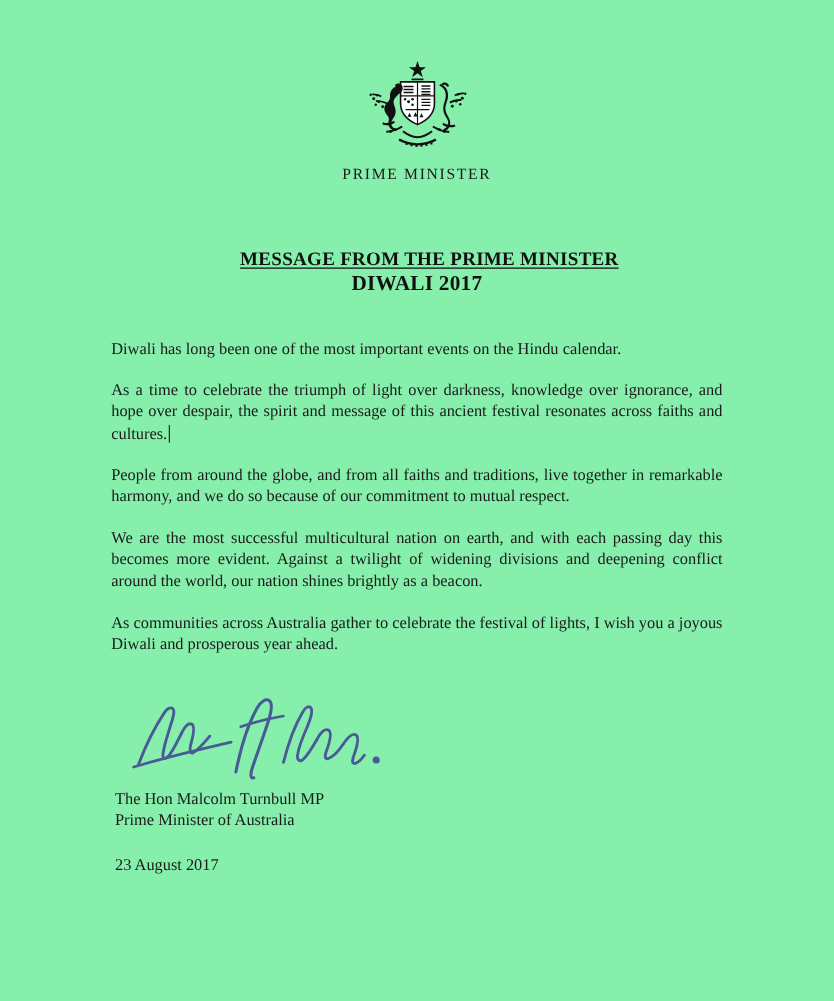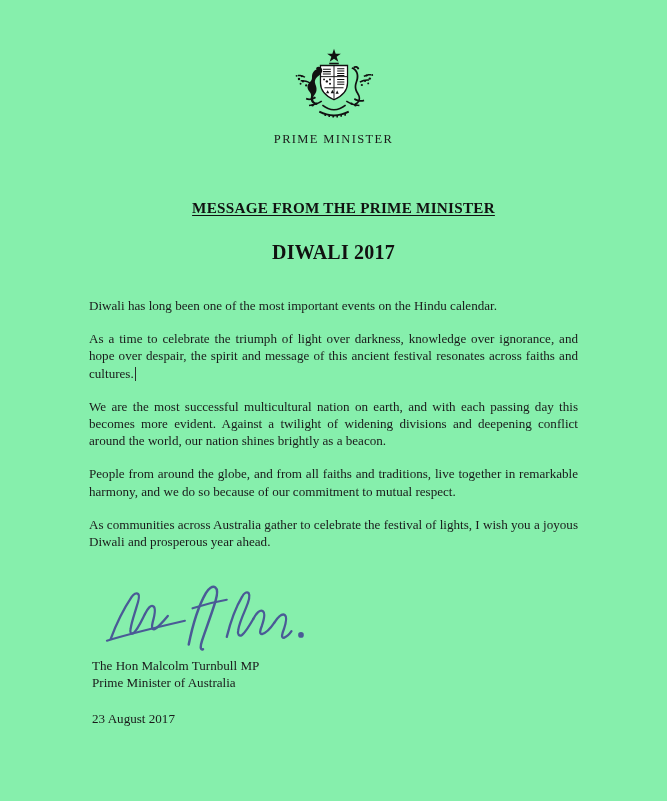--- a/index.html
+++ b/index.html
@@ -55,22 +55,21 @@
     font-size: 15.2px;
     font-weight: bold;
     letter-spacing: 0.25px;
     text-decoration: underline;
     text-underline-offset: 2px;
     color: #111111;
     display: inline-block;
     margin-left: 20px;
   }
   .sub-heading {
-    margin-top: 24px;
-    font-size: 20px;
+    font-size: 17px;
     font-weight: bold;
     letter-spacing: 0.2px;
     color: #111111;
   }
 
   
   .body-copy {
     margin: 33px auto 0 auto;
     width: 489px;
     text-align: justify;
@@ -201,22 +200,22 @@
   <div class="headings">
     <div>
       <span class="main-heading">MESSAGE FROM THE PRIME MINISTER</span>
     </div>
     <div class="sub-heading">DIWALI 2017</div>
   </div>
 
   <div class="body-copy">
     <p>Diwali has long been one of the most important events on the Hindu calendar.</p>
     <p><span>As a time to celebrate the triumph of light over darkness, knowledge over ignorance, and hope over despair, the spirit and message of this ancient festival resonates across faiths and cultures.</span><span class="caret"></span></p>
+    <p>People from around the globe, and from all faiths and traditions, live together in remarkable harmony, and we do so because of our commitment to mutual respect.</p>
     <p>We are the most successful multicultural nation on earth, and with each passing day this becomes more evident. Against a twilight of widening divisions and deepening conflict around the world, our nation shines brightly as a beacon.</p>
-    <p>People from around the globe, and from all faiths and traditions, live together in remarkable harmony, and we do so because of our commitment to mutual respect.</p>
     <p>As communities across Australia gather to celebrate the festival of lights, I wish you a joyous Diwali and prosperous year ahead.</p>
   </div>
 
   <div class="signature-block">
     <svg class="signature" viewBox="0 0 230 82" aria-hidden="true">
       <g fill="none" stroke="#4a5a96" stroke-linecap="round" stroke-linejoin="round">
 
         <path d="M18 66 C24 50 32 34 40 22 C42 19 45 17 47 19 C49 21 47 27 45 33
                  C43 40 40 48 39 55 C38 59 39 62 42 60 C46 57 50 48 54 40" stroke-width="2.4"></path>
         <path d="M54 40 C57 34 60 30 63 32 C66 34 64 42 62 49 C61 53 61 57 64 56

